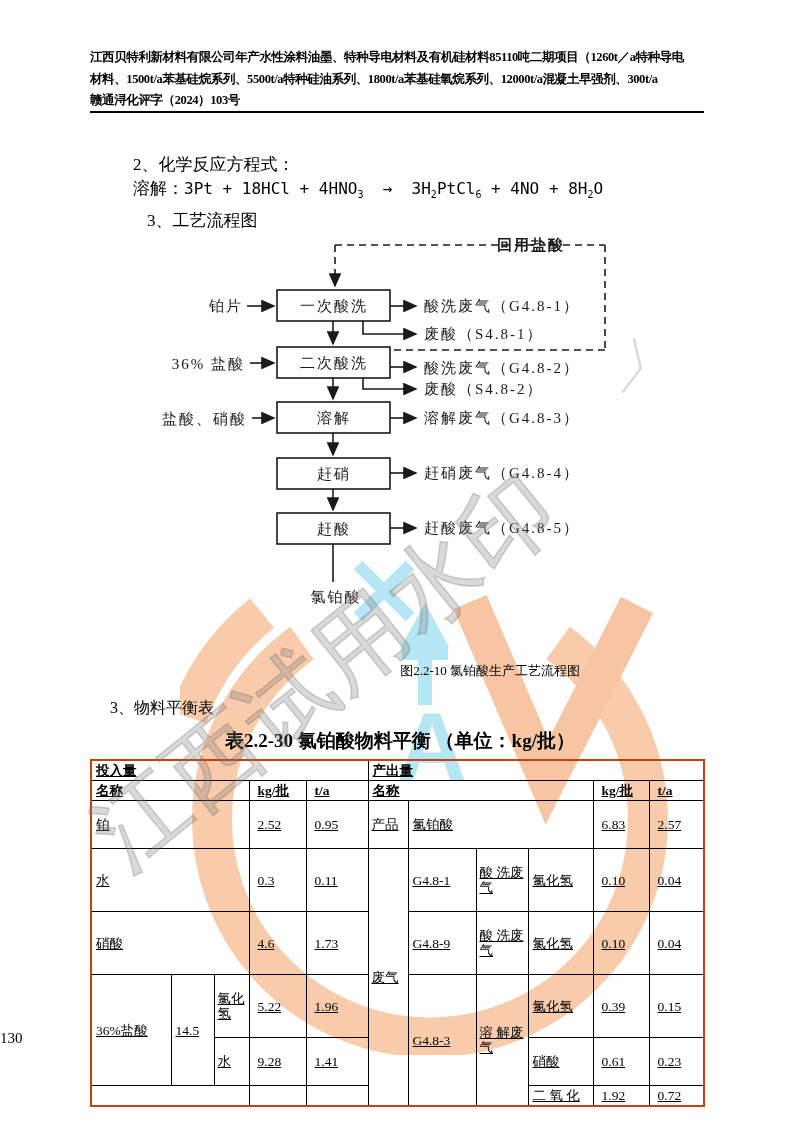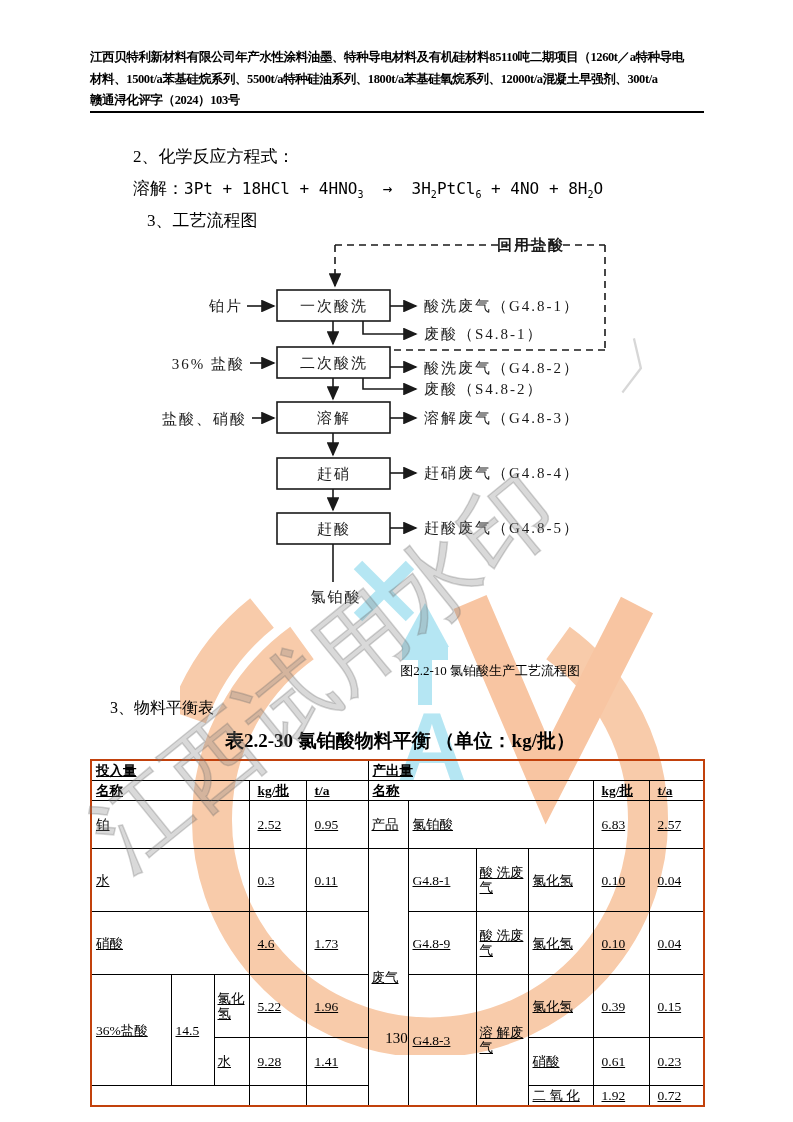--- a/index.html
+++ b/index.html
@@ -35,21 +35,21 @@
             font-size:13.5px;}
   .baltable td{border:1px solid #000;padding:1px 4px;vertical-align:middle;
                overflow:hidden;line-height:17px;}
   .baltable{border:2px solid #c2410c;text-decoration:underline;}
   .baltable .b{font-weight:bold;}
   .baltable .num{padding-left:8px;margin-left:35px;}
   .baltable .tight{line-height:15px;padding:16px 3px;}
   .r1{height:16px}.r2{height:18px}.r3{height:38px}.r4{height:38px}
   .r5{height:40px}.r6{height:61px}.r7{height:18px}.r8{height:16px}
   
-  .pageno{position:absolute;left:0;top:1030px;width:793px;text-align:center;
+  .pageno{position:absolute;left:0;top:1030px;width:793px;text-align:left;
           font-size:15px;z-index:5;}
   
   .wm-logo{position:absolute;left:180px;top:555px;z-index:1;}
   .wm-diag{position:absolute;left:98px;top:768px;z-index:6;
            font-size:92px;letter-spacing:2px;white-space:nowrap;
            color:rgba(130,130,130,0.30);
            -webkit-text-stroke:1.5px rgba(105,105,105,0.28);
            transform:rotate(-39deg);transform-origin:30px 60px;
            pointer-events:none;}
   .wm-angle{position:absolute;left:618px;top:328px;z-index:6;font-size:64px;
@@ -78,21 +78,21 @@
 
   <div class="hdr">
     <div>江西贝特利新材料有限公司年产水性涂料油墨、特种导电材料及有机硅材料85110吨二期项目（1260t／a特种导电</div>
     <div>材料、1500t/a苯基硅烷系列、5500t/a特种硅油系列、1800t/a苯基硅氧烷系列、12000t/a混凝土早强剂、300t/a</div>
     <div class="l3">
       <span>赣通浔化评字（2024）103号</span>
     </div>
   </div>
   <div class="hdr-rule"></div>
 
-  <div class="sec" style="left:133px;top:145px;">2、化学反应方程式：</div>
+  <div class="sec" style="left:133px;top:153px;">2、化学反应方程式：</div>
   <div class="sec" style="left:133px;top:177px;">
     <span>溶解：</span><span class="eq"><span>3Pt + 18HCl + 4HNO</span><sub>3</sub><span>  →  3H</span><sub>2</sub><span>PtCl</span><sub>6</sub><span> + 4NO + 8H</span><sub>2</sub><span>O</span></span>
   </div>
   <div class="sec" style="left:147px;top:209px;">3、工艺流程图</div>
 
   <svg class="flowsvg" width="793" height="385" viewBox="0 0 793 385">
     <defs>
       <marker id="arw" markerWidth="9" markerHeight="8" refX="8" refY="4" orient="auto">
         <polygon points="0,0 9,4 0,8" fill="#1a1a1a"></polygon>
       </marker>

